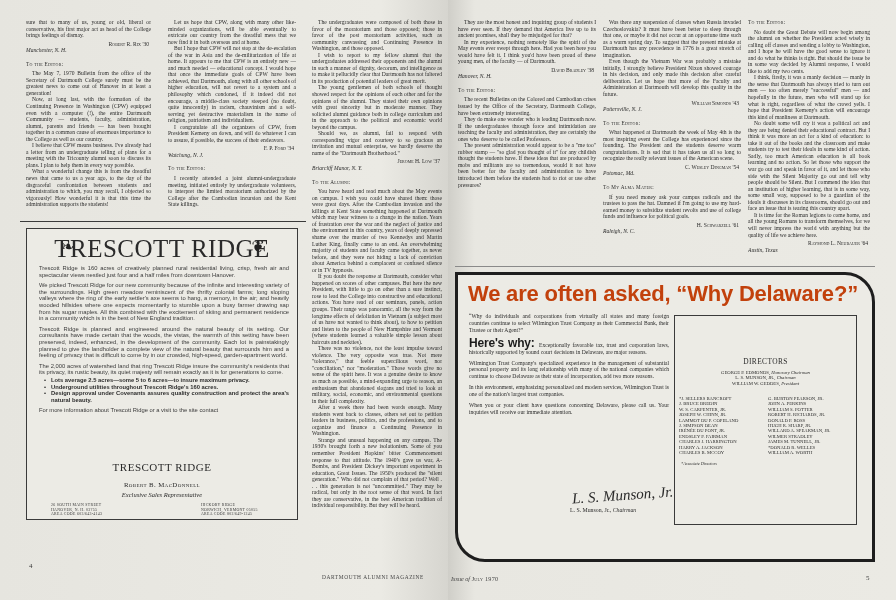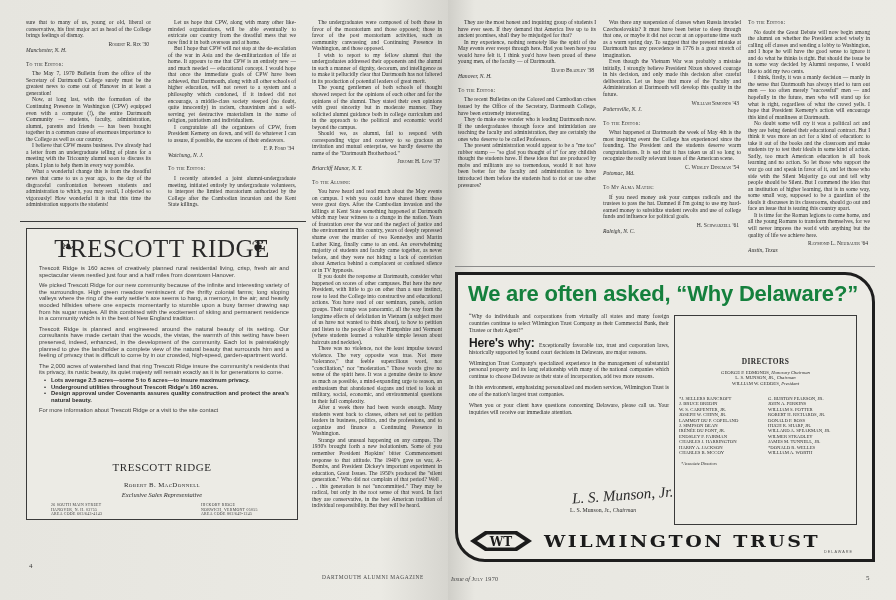--- a/index.html
+++ b/index.html
@@ -32,29 +32,29 @@
   .tr-addr { position: absolute; top: 274px; font-family: "Liberation Serif", serif; font-size: 3.9px; line-height: 4.6px; letter-spacing: 0.3px; text-transform: uppercase; color: #3a3a3a; }
 
   .folio { position: absolute; font-size: 7px; color: #3a3a3a; }
   .footer-mag { position: absolute; left: 322px; top: 574px; font-size: 5.4px; letter-spacing: 0.6px; text-transform: uppercase; color: #444; }
   .footer-issue { position: absolute; left: 451px; top: 575px; font-size: 6.2px; color: #444; }
   .footer-issue em { font-style: italic; }
   .footer-issue .sc { font-variant: small-caps; letter-spacing: 0.3px; }
 
   
   .wt { position: absolute; left: 455px; top: 272px; width: 420px; height: 290px; border: 3px solid #1e1e1e; border-radius: 0 30px 0 30px; background: #ecebe5; }
-  .wt-head { position: absolute; left: 10px; top: 6px; width: 400px; text-align: left; font-family: "Liberation Sans", sans-serif; font-weight: bold; font-size: 22px; letter-spacing: -0.2px; color: #15803d; white-space: nowrap; }
+  .wt-head { position: absolute; left: 10px; top: 6px; width: 400px; text-align: left; font-family: "Liberation Sans", sans-serif; font-weight: bold; font-size: 22px; letter-spacing: -0.2px; color: #c2410c; white-space: nowrap; }
   .wt-left { position: absolute; left: 11px; top: 38px; width: 200px; font-size: 5.6px; line-height: 6.9px; color: #2b2b2b; text-align: justify; }
   .wt-left p { margin-bottom: 4px; }
   .wt-here { font-family: "Liberation Sans", sans-serif; font-weight: bold; font-size: 12px; letter-spacing: -0.2px; color: #1b1b1b; margin-right: 2px; }
   .wt-sign { position: absolute; left: 114px; top: 212px; font-family: "Liberation Serif", serif; font-style: italic; font-size: 15px; color: #2a2a2a; transform: rotate(-4deg); }
   .wt-signname { position: absolute; left: 112px; top: 232px; font-size: 5.8px; color: #2b2b2b; }
   .wt-signname em { font-style: italic; }
   .wt-dir { position: absolute; left: 216px; top: 40px; width: 183px; height: 210px; border: 1.2px solid #3a3a3a; font-size: 4.7px; line-height: 5.4px; color: #2b2b2b; }
-  .wt-dir-title { position: absolute; top: 43px; left: 0; width: 100%; text-align: center; font-weight: bold; font-size: 7.4px; letter-spacing: 0.4px; }
+  .wt-dir-title { position: absolute; top: 43px; left: 0; width: 100%; text-align: center; font-weight: normal; font-size: 7.4px; letter-spacing: 0.4px; }
   .wt-dir-officers { position: absolute; top: 54px; left: 0; width: 100%; text-align: center; text-transform: uppercase; }
   .wt-dir-officers em { text-transform: none; font-style: italic; }
   .wt-dir-col { position: absolute; top: 80px; text-transform: uppercase; white-space: nowrap; }
   .wt-dir-note { position: absolute; top: 145px; left: 6px; font-style: italic; font-size: 4.3px; }
   .wt-logo { position: absolute; left: 8px; top: 254px; width: 400px; height: 26px; }
   .wt-diamond { position: absolute; left: 4px; top: 0; width: 62px; height: 24px; }
   .wt-word { position: absolute; left: 78px; top: 1px; font-family: "DejaVu Serif", serif; font-weight: bold; font-size: 19px; letter-spacing: 2.5px; color: #1b1b1b; white-space: nowrap; transform: scaleY(0.92); }
   .wt-delaware { position: absolute; left: 358px; top: 21px; font-family: "Liberation Sans", sans-serif; font-size: 3.8px; letter-spacing: 1px; color: #555; }
 </style>
 </head>
@@ -221,29 +221,20 @@
       <div>Hugh R. Sharp, Jr.</div>
       <div>Willard A. Speakman, Jr.</div>
       <div>Wilmer Stradley</div>
       <div>James M. Tunnell, Jr.</div>
       <div>*Donald R. Welles</div>
       <div>William A. Worth</div>
     </div>
     <div class="wt-dir-note">*Associate Directors</div>
   </div>
 
-  <div class="wt-logo">
-    <svg class="wt-diamond" viewBox="0 0 62 24" width="62" height="24">
-      <polygon points="0,12 15,2 47,2 62,12 47,22 15,22" fill="#1b1b1b"></polygon>
-      <polygon points="7,12 17,5.5 45,5.5 55,12 45,18.5 17,18.5" fill="#ecebe5"></polygon>
-      <text x="31" y="16.5" text-anchor="middle" font-family="DejaVu Serif, serif" font-weight="bold" font-size="12" fill="#1b1b1b">WT</text>
-    </svg>
-    <div class="wt-word">WILMINGTON TRUST</div>
-    <div class="wt-delaware">DELAWARE</div>
-  </div>
 </div>
 
 <div class="footer-issue">
   <em>Issue</em>
   <em>of</em>
   <span class="sc">July 1970</span>
 </div>
 <div class="folio" style="left:866px; top:574px;">5</div>
 
 </body></html>

